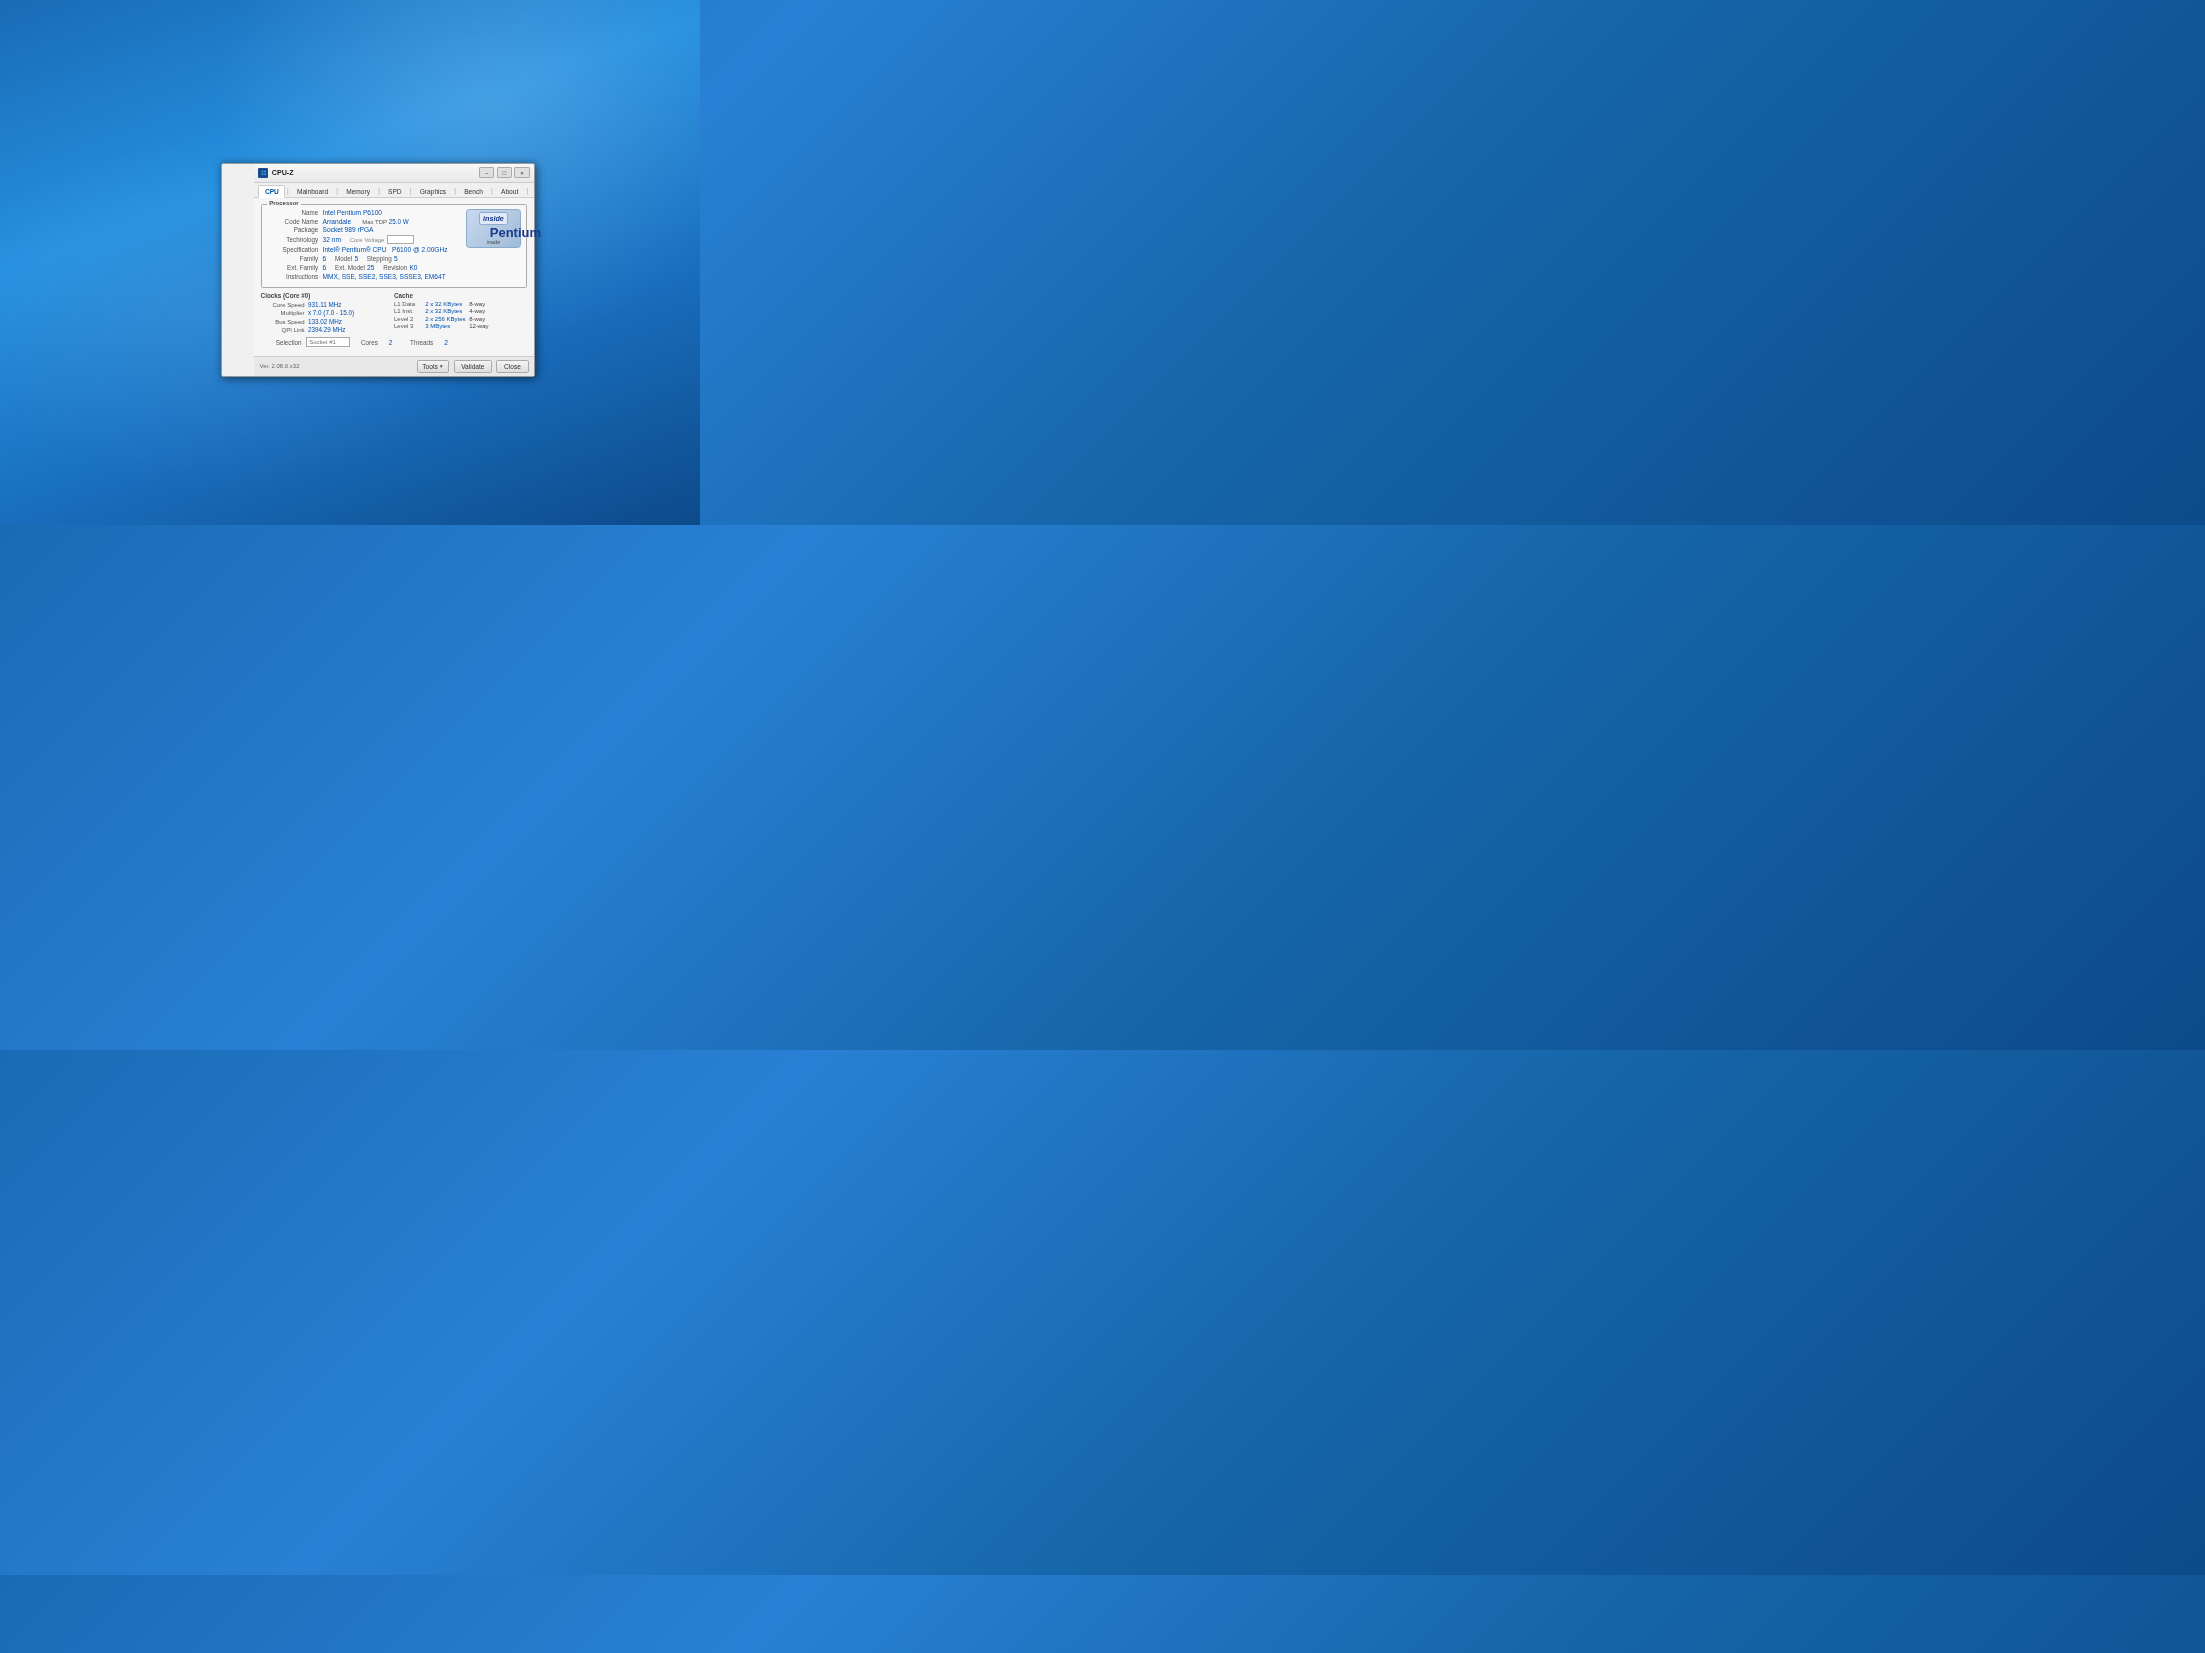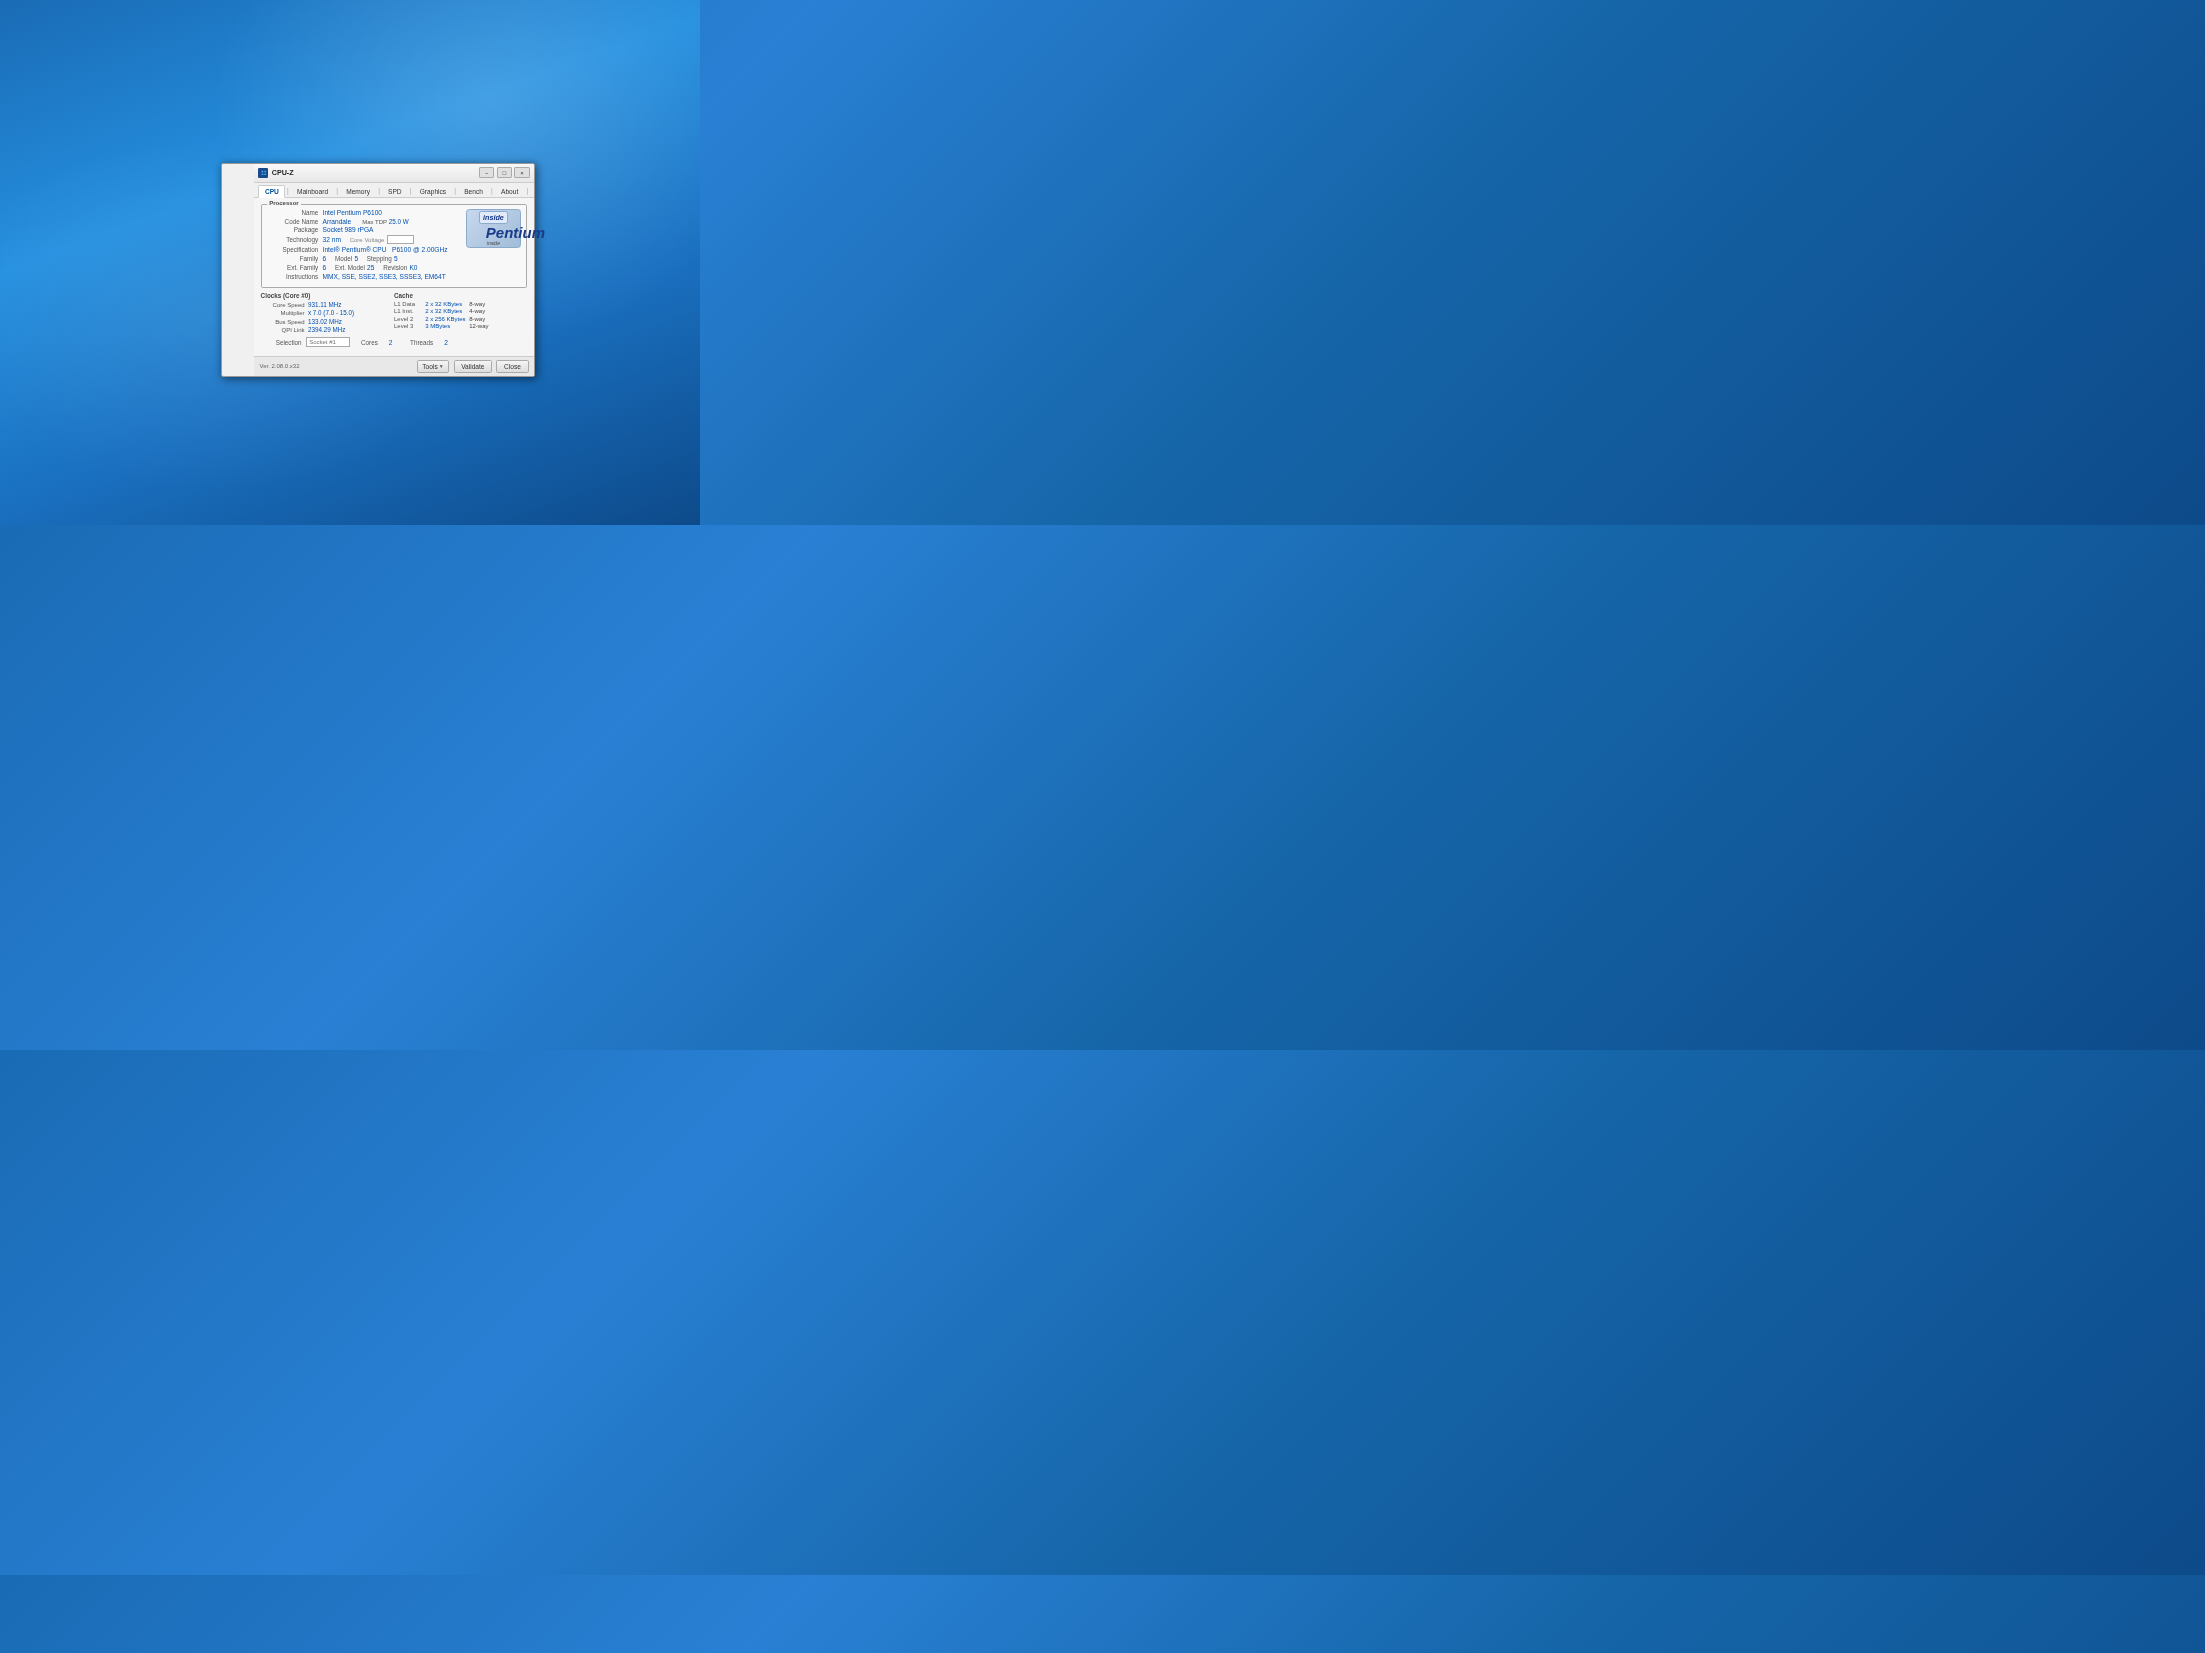--- a/index.html
+++ b/index.html
@@ -447,21 +447,21 @@
 
   <div class="content">
 
     <div class="group-box">
       <span class="group-label">Processor</span>
 
       <div class="intel-area">
         <div style="font-size:6px; color:#1a3a8a; font-weight:bold; font-style:italic; background:#e0eaf8; border-radius:2.2px; padding:1.1px 3.3px; margin-bottom:1.7px; border: 0.6px solid #8aabcc;">
           <span style="font-size:7.2px;">inside</span>
         </div>
-        <div style="font-size:15px; font-weight:bold; color:#1a3a8a; font-style:italic; line-height:1;margin-left:44px;">Pentium</div>
+        <div style="font-size:13px; font-weight:bold; color:#1a3a8a; line-height:1;margin-left:44px;">Pentium</div>
         <div style="font-size:5px; color:#444; font-style:italic;">inside</div>
       </div>
 
       <div class="proc-info">
 
         <div class="info-row">
           <span class="row-label">Name</span>
           <span class="row-value">Intel Pentium P6100</span>
         </div>
 

